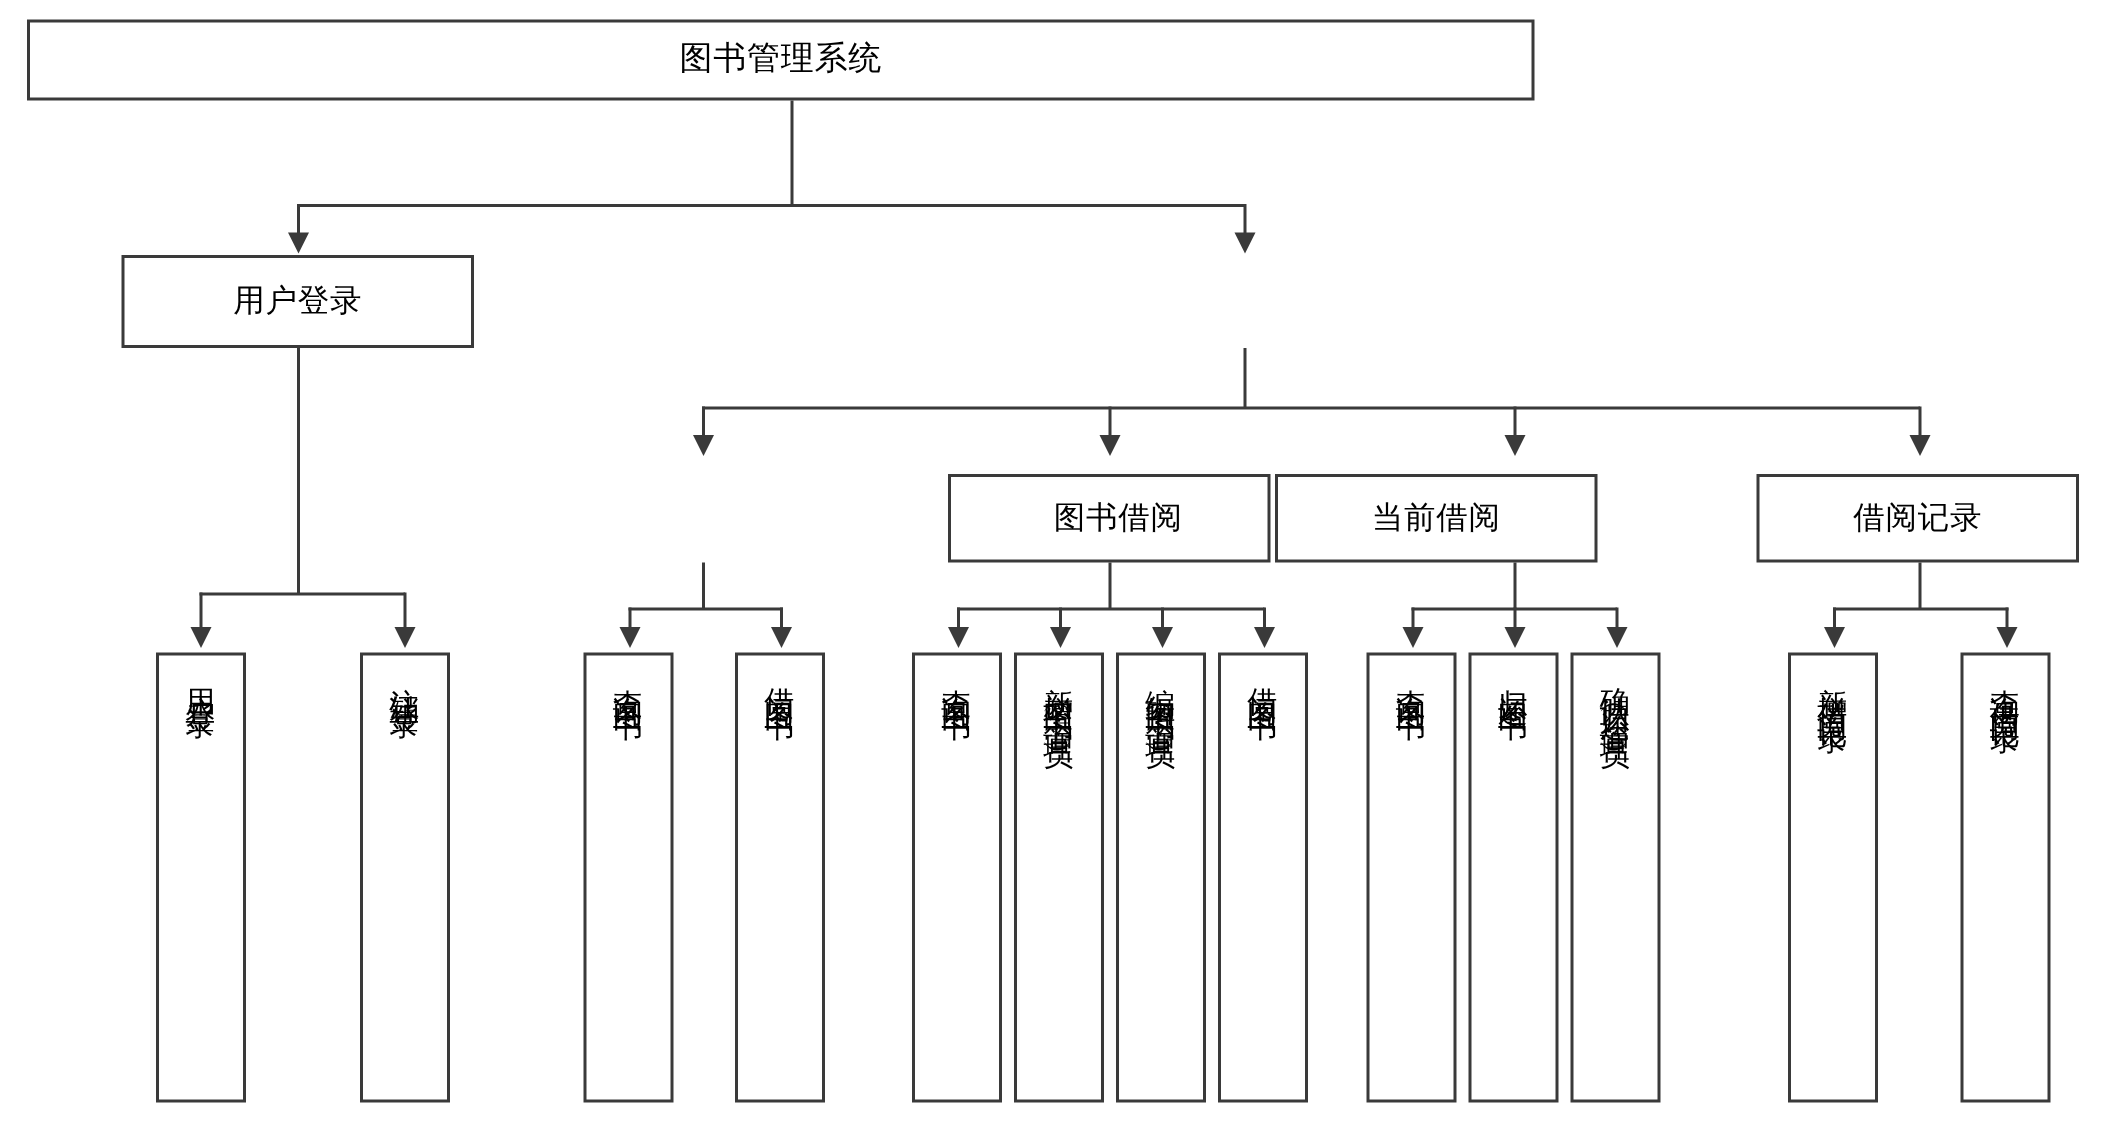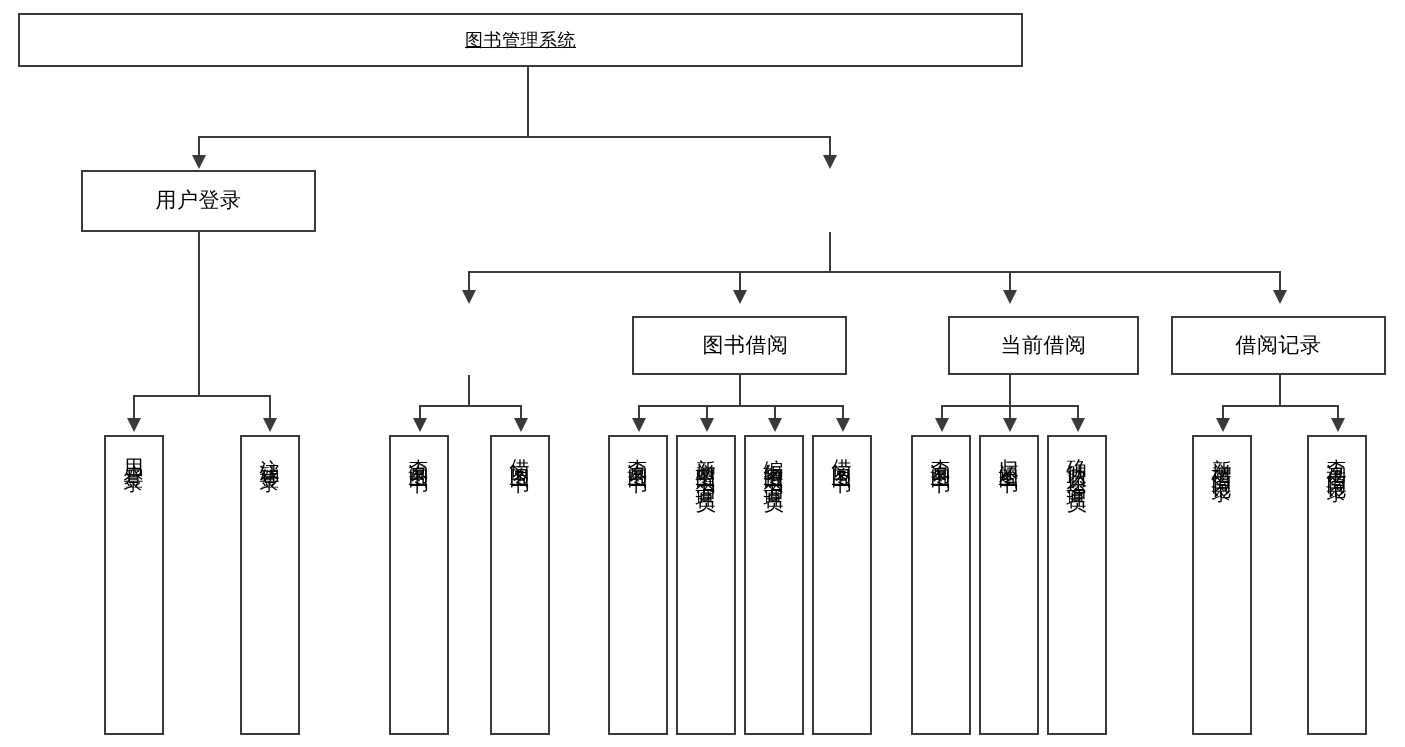--- a/index.html
+++ b/index.html
@@ -30,22 +30,21 @@
     justify-content: center;
     color: #000000;
     line-height: 1.12;
   }
   .node.horiz {
     font-size: 21px;
     letter-spacing: 0.5px;
     writing-mode: horizontal-tb;
   }
   .node.root {
-    font-size: 18px;
-    text-decoration: underline;
+    font-size: 22px;
   }
   
   .node.vert {
     font-size: 20px;
     align-items: flex-start;
     justify-content: center;
     padding-top: 6px;
   }
   .node.vert .vlabel {
     writing-mode: vertical-rl;
@@ -125,21 +124,21 @@
   <div class="line vline" style="left:739px; top:271px; height:22px;"></div>
   <div class="arrow" style="left:733px; top:290px;"></div>
   <div class="line vline" style="left:1009px; top:271px; height:22px;"></div>
   <div class="arrow" style="left:1003px; top:290px;"></div>
   <div class="line vline" style="left:1279px; top:271px; height:22px;"></div>
   <div class="arrow" style="left:1273px; top:290px;"></div>
 
   <div class="node horiz" style="left:632px; top:316px; width:215px; height:59px;padding-left:12px;">
     <span>图书借阅</span>
   </div>
-  <div class="node horiz" style="left:948px; top:316px; width:191px; height:59px;">
+  <div class="node horiz" style="left:850px; top:316px; width:215px; height:59px;">
     <span>当前借阅</span>
   </div>
   <div class="node horiz" style="left:1171px; top:316px; width:215px; height:59px;">
     <span>借阅记录</span>
   </div>
 
   <div class="line vline" style="left:468px; top:375px; height:31px;"></div>
   <div class="line hline" style="left:419px; top:405px; width:103px;"></div>
   <div class="line vline" style="left:419px; top:405px; height:16px;"></div>
   <div class="arrow" style="left:413px; top:418px;"></div>

